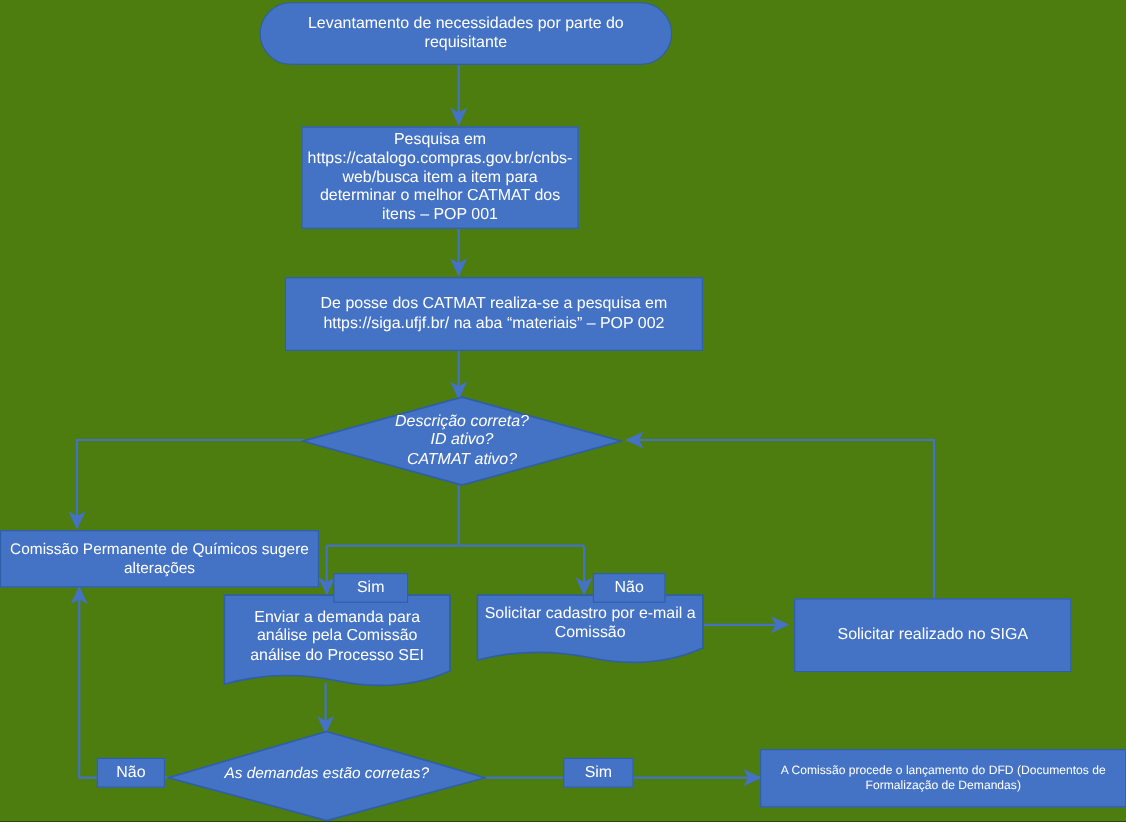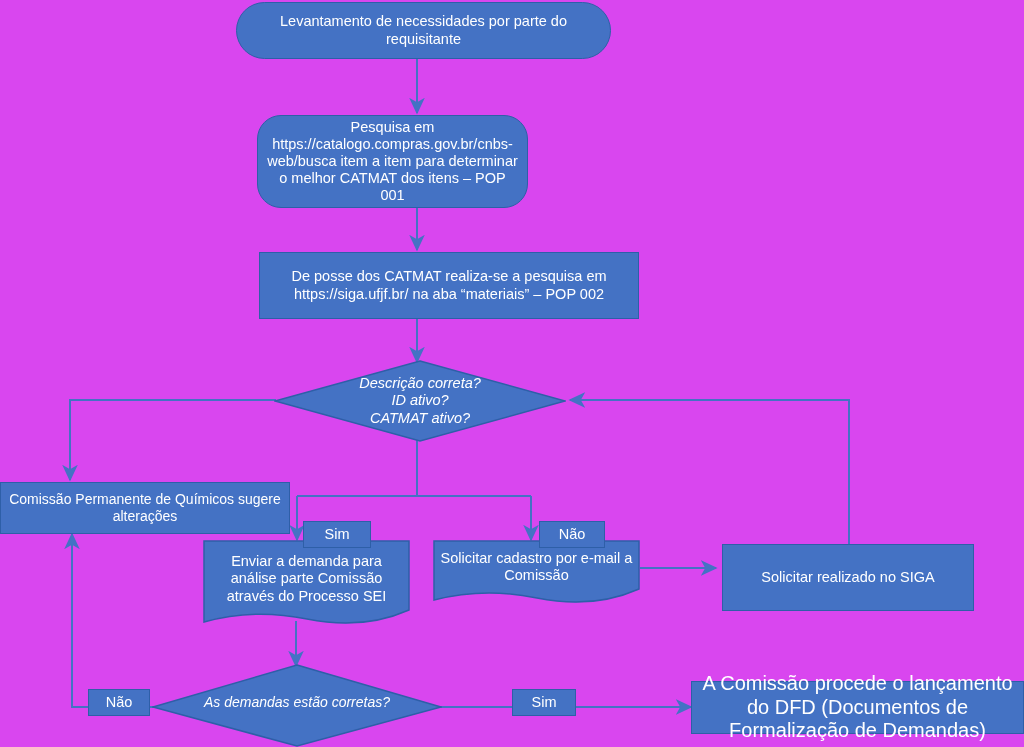--- a/index.html
+++ b/index.html
@@ -7,21 +7,21 @@
     padding: 0;
     background: #000000;
   }
   body {
     font-family: "Liberation Sans", sans-serif;
   }
   #canvas {
     position: relative;
     width: 1024px;
     height: 747px;
-    background: #d946ef;
+    background: #4d7c0f;
     overflow: hidden;
   }
   .node {
     position: absolute;
     box-sizing: border-box;
     display: flex;
     align-items: center;
     justify-content: center;
     text-align: center;
     color: #ffffff;
@@ -132,21 +132,21 @@
       <path d="M296,621 L296,666" marker-end="url(#ah)"></path>
 
       <path d="M437,707 L691,707" marker-end="url(#ah)"></path>
 
       <path d="M155,707 L72,707 L72,534" marker-end="url(#ah)"></path>
     </g>
   </svg>
 
   <div class="node terminator" style="left:236px; top:2px; width:375px; height:57px; font-size:14.5px; padding:0 34px;">Levantamento de necessidades por parte do requisitante</div>
 
-  <div class="node rect" style="left:257px; top:115px; width:271px; height:93px; font-size:14.5px; padding:0 8px;border-radius:24px;">Pesquisa em https://catalogo.compras.gov.br/cnbs-web/busca  item a item para determinar o melhor CATMAT dos itens – POP 001</div>
+  <div class="node rect" style="left:274px; top:115px; width:252px; height:93px; font-size:14.5px; padding:0 8px;">Pesquisa em https://catalogo.compras.gov.br/cnbs-web/busca  item a item para determinar o melhor CATMAT dos itens – POP 001</div>
 
   <div class="node rect" style="left:259px; top:252px; width:380px; height:67px; font-size:14.5px; padding:0 8px;">De posse dos CATMAT realiza-se a pesquisa em  https://siga.ufjf.br/ na aba “materiais” – POP 002</div>
 
   <div class="diamond-wrap" style="left:274px; top:360px; width:292px; height:82px;">
     <svg width="292" height="82" viewBox="0 0 292 82" xmlns="http://www.w3.org/2000/svg">
       <polygon points="146,1 291,41 146,81 1,41" fill="#4472C4" stroke="#2E5FA8" stroke-width="1.5"></polygon>
     </svg>
     <div class="diamond-text" style="font-size:14.5px;">Descrição correta?
 ID ativo?
 CATMAT ativo?</div>
@@ -155,21 +155,21 @@
   <div class="node rect" style="left:0px; top:482px; width:290px; height:52px; font-size:14px; padding:0 6px;">Comissão Permanente de Químicos sugere alterações</div>
 
   <div class="node label-chip" style="left:303px; top:505px; width:68px; height:27px; font-size:14.5px;">Sim</div>
 
   <div class="node label-chip" style="left:539px; top:505px; width:66px; height:27px; font-size:14.5px;">Não</div>
 
   <div class="doc-wrap" style="left:203px; top:540px; width:207px; height:90px;">
     <svg width="207" height="90" viewBox="0 0 207 90" xmlns="http://www.w3.org/2000/svg">
       <path d="M1,1 L206,1 L206,70 C172,85 138,86 104,79 C70,72 36,72 1,82 Z" fill="#4472C4" stroke="#2E5FA8" stroke-width="1.5"></path>
     </svg>
-    <div class="doc-text" style="top:4px; height:70px; font-size:14.5px; padding:0 8px; box-sizing:border-box;">Enviar a demanda para análise parte  Comissão através do Processo SEI</div>
+    <div class="doc-text" style="top:4px; height:70px; font-size:14.5px; padding:0 8px; box-sizing:border-box;">Enviar a demanda para análise pela  Comissão análise do Processo SEI</div>
   </div>
 
   <div class="doc-wrap" style="left:433px; top:540px; width:207px; height:66px;">
     <svg width="207" height="66" viewBox="0 0 207 66" xmlns="http://www.w3.org/2000/svg">
       <path d="M1,1 L206,1 L206,49 C172,64 138,65 104,58 C70,51 36,51 1,60 Z" fill="#4472C4" stroke="#2E5FA8" stroke-width="1.5"></path>
     </svg>
     <div class="doc-text" style="top:2px; height:50px; font-size:14.5px; padding:12px 6px; box-sizing:border-box;">Solicitar cadastro por e-mail a Comissão</div>
   </div>
 
   <div class="node rect" style="left:722px; top:544px; width:252px; height:67px; font-size:14.5px; padding:0 8px;">Solicitar realizado no SIGA</div>
@@ -178,15 +178,15 @@
 
   <div class="diamond-wrap" style="left:152px; top:664px; width:290px; height:83px;">
     <svg width="290" height="83" viewBox="0 0 290 83" xmlns="http://www.w3.org/2000/svg">
       <polygon points="145,1 289,43 145,82 1,43" fill="#4472C4" stroke="#2E5FA8" stroke-width="1.5"></polygon>
     </svg>
     <div class="diamond-text" style="font-size:14px; padding-bottom:6px; box-sizing:border-box;">As demandas estão corretas?</div>
   </div>
 
   <div class="node label-chip" style="left:512px; top:673px; width:64px; height:27px; font-size:14.5px;">Sim</div>
 
-  <div class="node rect" style="left:691px; top:681px; width:333px; height:53px; font-size:20px; padding:0 4px;">A Comissão procede o lançamento do DFD (Documentos de Formalização de Demandas)</div>
+  <div class="node rect" style="left:691px; top:681px; width:333px; height:53px; font-size:11px; padding:0 4px;">A Comissão procede o lançamento do DFD (Documentos de Formalização de Demandas)</div>
 
 </div>
 
 </body></html>

